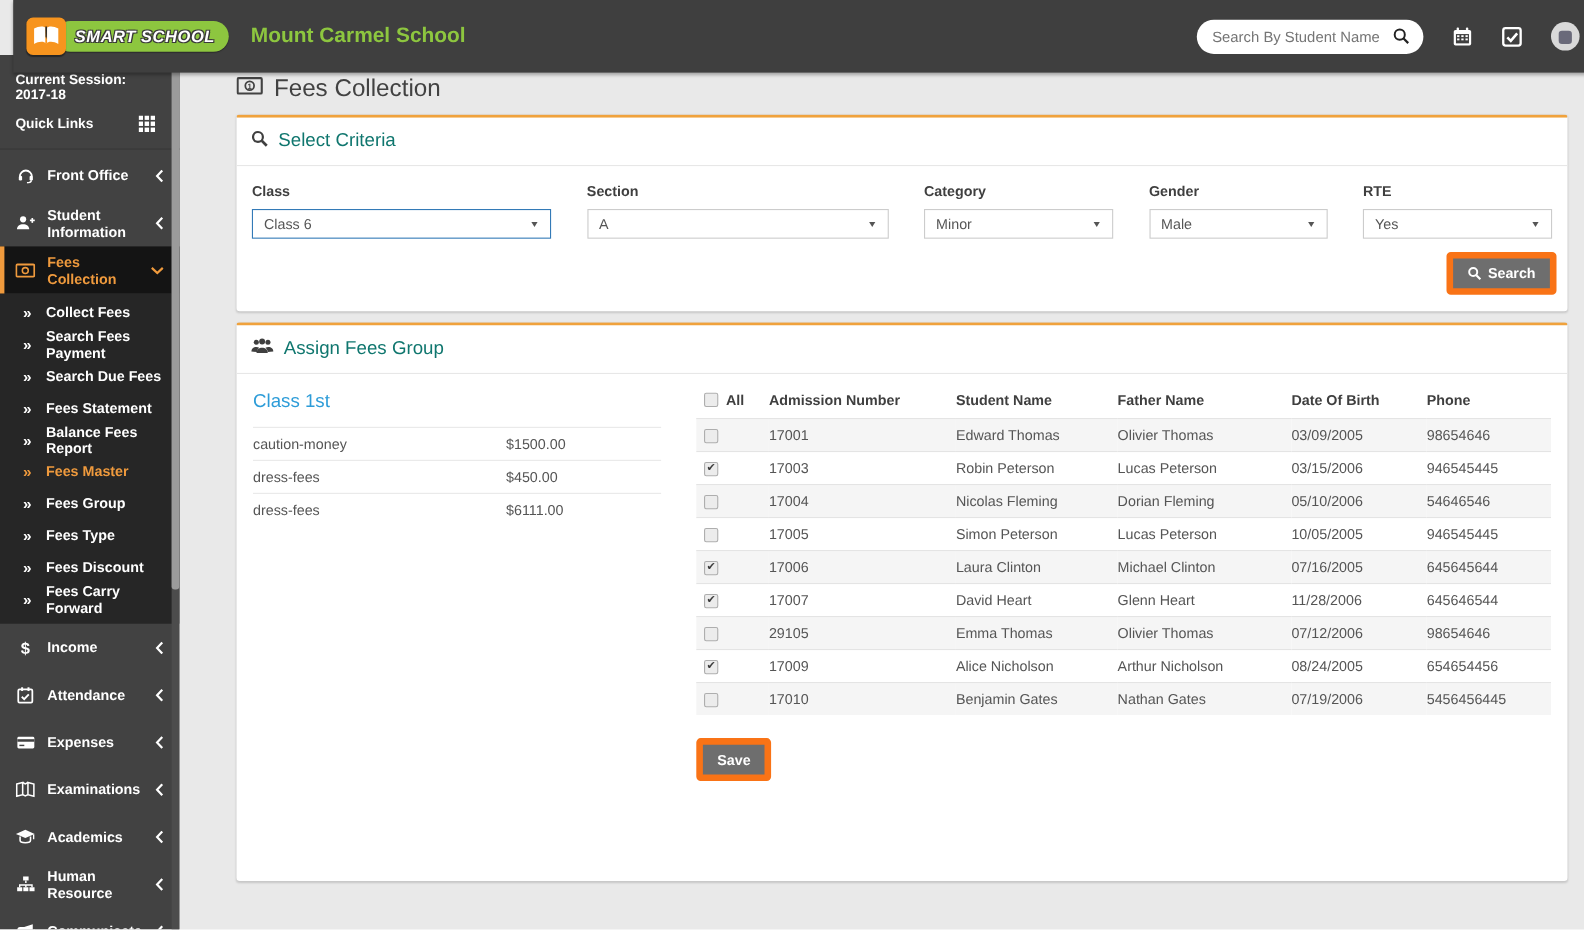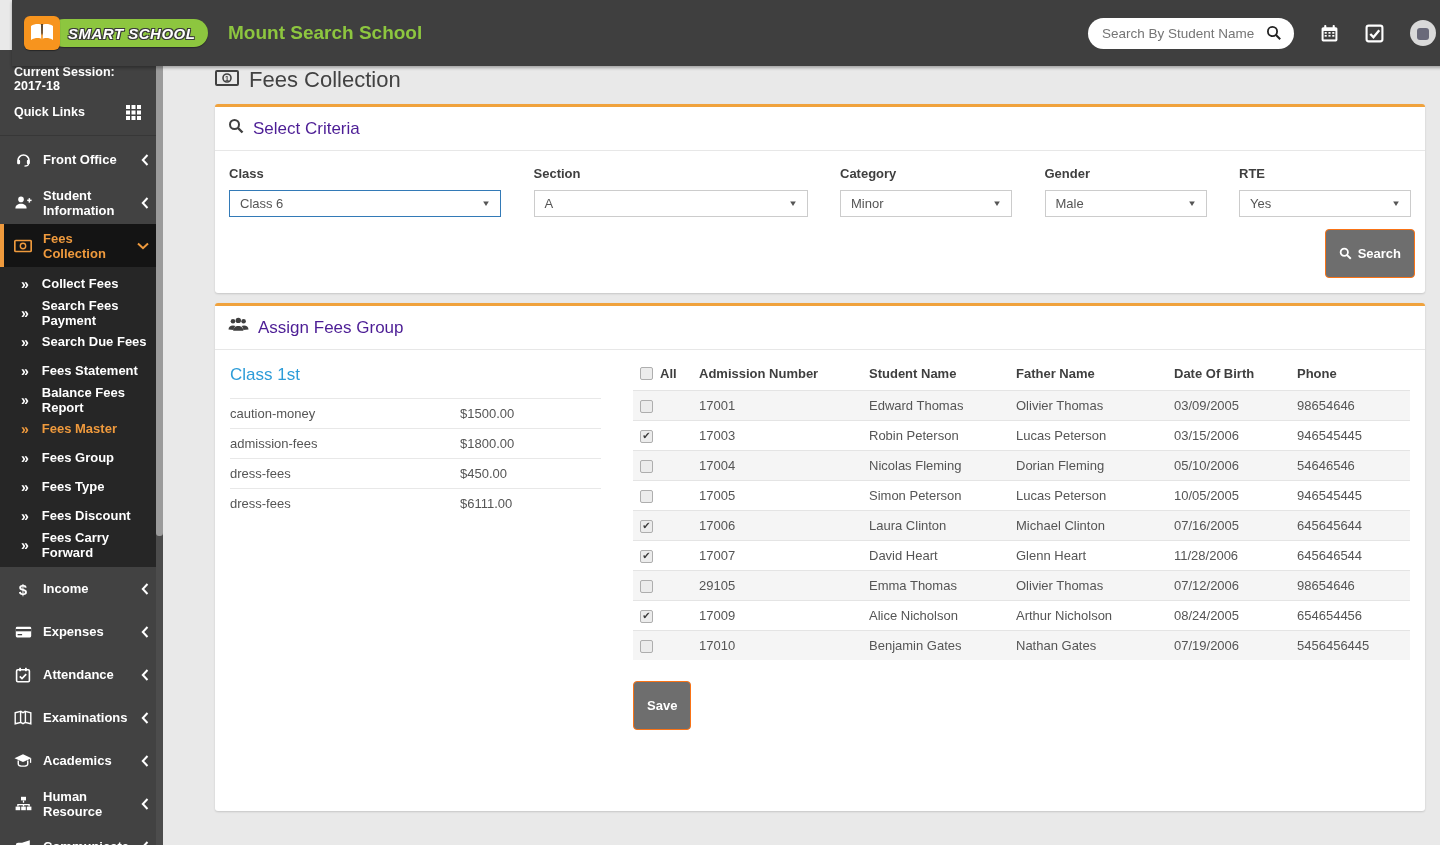--- a/index.html
+++ b/index.html
@@ -42,31 +42,31 @@
   .submenu-item{height:29px;display:flex;align-items:center;padding-left:21px;font-size:13px;font-weight:bold;color:#fff;cursor:pointer}
   .submenu-item .sub-icon{margin-right:13px;font-size:14px;line-height:1}
   .submenu-item.active{color:var(--orange-text)}
   .side-scroll-track{position:absolute;top:0;right:0;width:7px;height:795px;background:#4c4c4c}
   .side-scroll-thumb{position:absolute;top:4px;right:0;width:7px;height:482px;background:#9b9b9b;border-radius:3px}
 
   
   .content{position:absolute;left:200px;top:50px;width:1240px;height:795px}
   .page-title{display:flex;align-items:center;gap:10px;margin:17px 15px 11px;font-size:22px;color:#424242}
   .card{background:#fff;border-top:3px solid var(--accent);border-radius:3px;margin:0 15px;box-shadow:0 1px 2px rgba(0,0,0,.15)}
-  .card-header{display:flex;align-items:center;gap:9px;padding:11px 13px;border-bottom:1px solid #e7e7e7;font-size:17px;color:#4c1d95}
+  .card-header{display:flex;align-items:flex-start;gap:9px;padding:11px 13px;border-bottom:1px solid #e7e7e7;font-size:17px;color:#0f766e}
 
   
   .criteria-body{display:flex;justify-content:space-between;padding:15px 14px 4px}
   .field-label{font-size:13px;font-weight:bold;color:#3f3f3f;margin-bottom:9px}
   .select{height:27px;border:1px solid #ccc;background:#fff;display:flex;align-items:center;justify-content:space-between;padding:0 10px;font-size:13px;color:#555;cursor:pointer}
   .select .arrow{font-size:8px;color:#555;transform:scaleX(1.2)}
   .field.f0 .select{border:1px solid #337ab7}
   .f0{width:272px}.f1{width:274px}.f2{width:172px}.f3{width:162px}.f4{width:172px}
   .criteria-footer{display:flex;justify-content:flex-end;padding:8px 10px 15px}
-  .btn{background:var(--btn);border:1px solid #f97316;color:#fff;font-size:13px;font-weight:bold;border-radius:4px;padding:16px 13px;display:flex;align-items:center;gap:6px;cursor:pointer;font-family:inherit}
+  .btn{background:var(--btn);border:6px solid #f97316;color:#fff;font-size:13px;font-weight:bold;border-radius:4px;padding:6px 13px;display:flex;align-items:center;gap:6px;cursor:pointer;font-family:inherit}
 
   
   .assign-card{height:508px}
   .assign-body{display:flex;padding:8px 15px 0}
   .fees-panel{width:371px}
   .fees-group-name{color:var(--blue);font-size:17px;padding:7px 0 13px}
   .fee-row{display:flex;align-items:center;height:30px;border-top:1px solid #e8e8e8;font-size:13px;color:#555}
   .fee-name{width:230px}
   .students-panel{margin-left:32px;flex:1}
   table{border-collapse:collapse;width:100%;font-size:13px;color:#555;table-layout:fixed}
@@ -91,21 +91,21 @@
           <path d="M2 5 C6 2.5 11 2.5 13 4.5 C15 2.5 20 2.5 24 5 L24 19 C20 16.5 15 16.5 13 18.5 C11 16.5 6 16.5 2 19 Z" fill="#fff"></path>
           <path d="M13 4.5 L13 18.5" stroke="#f7941e" stroke-width="1.6"></path>
           <path d="M12.2 3 L13.8 3 L13.6 12 L13 14.5 L12.4 12 Z" fill="#2b2b2b"></path>
         </svg>
       </div>
       <div class="brand-pill">
         <span>SMART SCHOOL</span>
       </div>
     </div>
   </div>
-  <div class="school-name">Mount Search School</div>
+  <div class="school-name">Mount Carmel School</div>
   <div class="nav-right">
     <div class="search-pill">
       <input type="text" placeholder="Search By Student Name" style="">
       <span class="nav-icon">
         <svg width="16" height="16" viewBox="0 0 16 16">
             <circle cx="6.5" cy="6.5" r="4.6" fill="none" stroke="#222" stroke-width="1.8"></circle>
             <line x1="10" y1="10" x2="14.2" y2="14.2" stroke="#222" stroke-width="2"></line>
           </svg>
       </span>
     </div>
@@ -256,43 +256,43 @@
         </span>
         <span class="mi-label">Income</span>
         <span class="mi-chev">
           <svg width="8" height="12" viewBox="0 0 8 12">
             <path d="M6.5 1 L1.8 6 L6.5 11" fill="none" stroke="currentColor" stroke-width="2"></path>
           </svg>
         </span>
       </div>
       <div class="menu-item">
         <span class="mi-icon">
-          <svg width="17" height="14" viewBox="0 0 17 14">
-            <rect x="0.8" y="1.8" width="15.4" height="10.6" rx="1.3" fill="currentColor"></rect>
-            <rect x="0.8" y="4" width="15.4" height="2.3" fill="#424242"></rect>
-            <rect x="2.6" y="9" width="4.5" height="1.3" fill="#424242"></rect>
-          </svg>
-        </span>
-        <span class="mi-label">Expenses</span>
-        <span class="mi-chev">
-          <svg width="8" height="12" viewBox="0 0 8 12">
-            <path d="M6.5 1 L1.8 6 L6.5 11" fill="none" stroke="currentColor" stroke-width="2"></path>
-          </svg>
-        </span>
-      </div>
-      <div class="menu-item">
-        <span class="mi-icon">
           <svg width="16" height="16" viewBox="0 0 16 16">
             <rect x="1.6" y="2.8" width="12.8" height="12" rx="1.2" fill="none" stroke="currentColor" stroke-width="1.6"></rect>
             <rect x="4.2" y="0.8" width="1.8" height="3.4" fill="currentColor"></rect>
             <rect x="10" y="0.8" width="1.8" height="3.4" fill="currentColor"></rect>
             <path d="M4.8 9.4l2.2 2.2 4.2-4.4" fill="none" stroke="currentColor" stroke-width="1.7"></path>
           </svg>
         </span>
         <span class="mi-label">Attendance</span>
+        <span class="mi-chev">
+          <svg width="8" height="12" viewBox="0 0 8 12">
+            <path d="M6.5 1 L1.8 6 L6.5 11" fill="none" stroke="currentColor" stroke-width="2"></path>
+          </svg>
+        </span>
+      </div>
+      <div class="menu-item">
+        <span class="mi-icon">
+          <svg width="17" height="14" viewBox="0 0 17 14">
+            <rect x="0.8" y="1.8" width="15.4" height="10.6" rx="1.3" fill="currentColor"></rect>
+            <rect x="0.8" y="4" width="15.4" height="2.3" fill="#424242"></rect>
+            <rect x="2.6" y="9" width="4.5" height="1.3" fill="#424242"></rect>
+          </svg>
+        </span>
+        <span class="mi-label">Expenses</span>
         <span class="mi-chev">
           <svg width="8" height="12" viewBox="0 0 8 12">
             <path d="M6.5 1 L1.8 6 L6.5 11" fill="none" stroke="currentColor" stroke-width="2"></path>
           </svg>
         </span>
       </div>
       <div class="menu-item">
         <span class="mi-icon">
           <svg width="18" height="15" viewBox="0 0 18 15">
             <path d="M1.2 2.8 L6.6 1.4 L6.6 12.4 L1.2 13.8 Z" fill="none" stroke="currentColor" stroke-width="1.4"></path>
@@ -446,24 +446,20 @@
       </span>
       <span>Assign Fees Group</span>
     </div>
     <div class="assign-body">
       <div class="fees-panel">
         <div class="fees-group-name">Class 1st</div>
         <div>
             <div class="fee-row">
               <span class="fee-name">caution-money</span>
               <span>$1500.00</span>
-            </div>
-            <div class="fee-row">
-              <span class="fee-name">admission-fees</span>
-              <span>$1800.00</span>
             </div>
             <div class="fee-row">
               <span class="fee-name">dress-fees</span>
               <span>$450.00</span>
             </div>
             <div class="fee-row">
               <span class="fee-name">dress-fees</span>
               <span>$6111.00</span>
             </div>
           </div>

